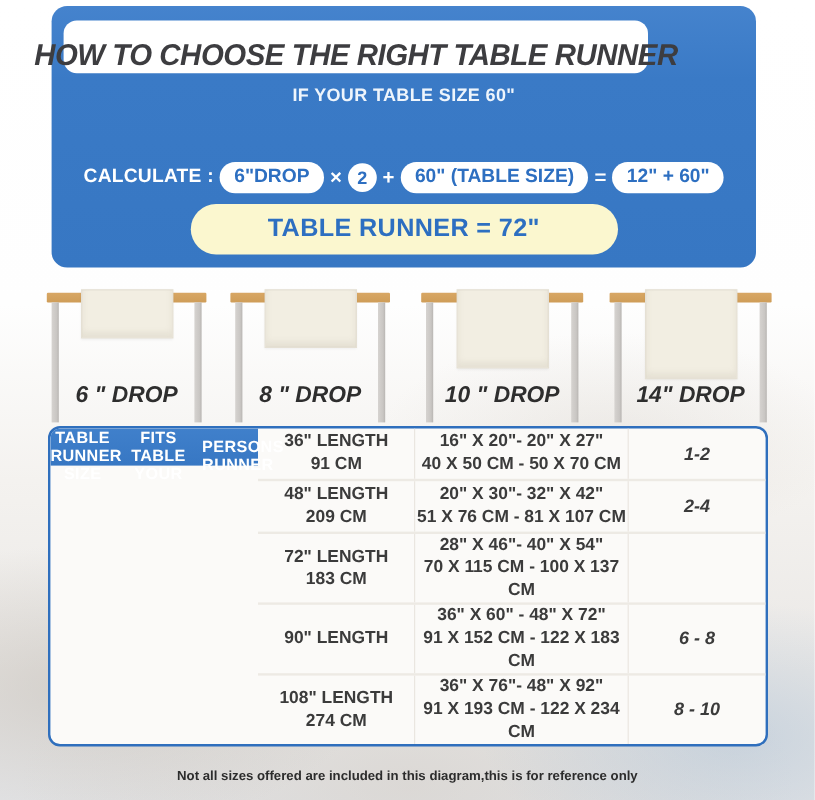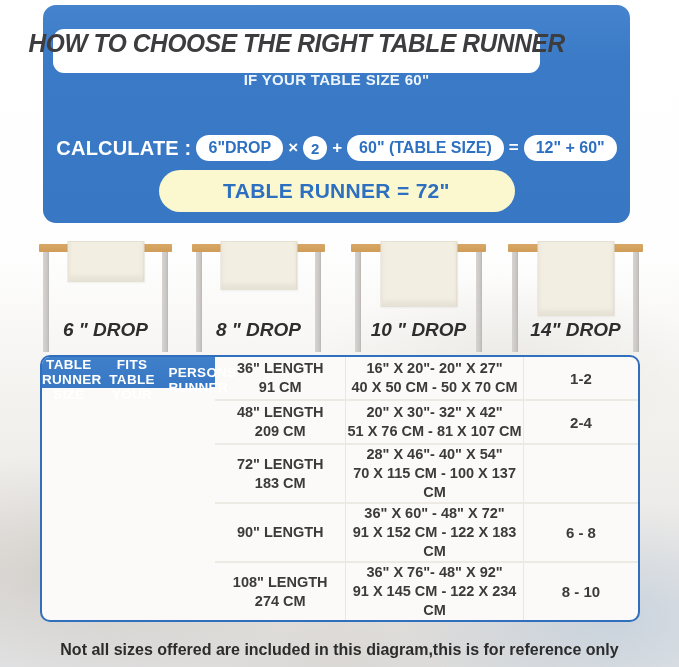--- a/index.html
+++ b/index.html
@@ -17,39 +17,39 @@
       radial-gradient(ellipse 260px 120px at 75% 55%, rgba(210,204,196,0.30), transparent 75%),
       linear-gradient(180deg,#ffffff 0%,#fefefe 38%,#f4f2ef 60%,#eae8e6 84%,#e3e4e6 100%);
   }
   
   .hero{
     position:absolute;left:43px;top:5px;width:587px;height:218px;
     background:linear-gradient(180deg,#4583cd 0%,#3a7ac6 28%,#3777c3 100%);
     border-radius:13px;
   }
   .title-bar{
-    position:absolute;left:10px;top:24px;width:487px;height:44px;
+    position:absolute;left:10px;top:12px;width:487px;height:44px;
     background:#ffffff;border-radius:11px;
-    display:flex;align-items:flex-start;justify-content:center;
+    display:flex;align-items:flex-end;justify-content:center;
   }
   .title-bar span{
     font-size:25px;font-weight:bold;font-style:italic;color:#3d3d40;
     letter-spacing:-0.4px;white-space:nowrap;transform:scaleX(0.98);
   }
   .sub{
     position:absolute;left:0;width:100%;text-align:center;
     color:#eef5fc;font-weight:bold;font-size:15px;letter-spacing:0.3px;white-space:nowrap;
   }
   .line1{top:66px;}
   .line2{top:89px;}
   .calc-row{
     position:absolute;left:0;top:130px;width:100%;
     display:flex;align-items:center;justify-content:center;gap:5px;white-space:nowrap;
   }
-  .calc-label{color:#ffffff;font-weight:bold;font-size:20px;letter-spacing:0.2px;}
+  .calc-label{color:#ffffff;font-weight:bold;font-size:16px;letter-spacing:0.2px;}
   .pill{
     background:#ffffff;color:#2d6fc1;font-weight:bold;font-size:16px;
     border-radius:14px;padding:3px 12px;line-height:20px;white-space:nowrap;
   }
   .op{color:#ffffff;font-weight:bold;font-size:17px;}
   .circle{
     background:#ffffff;color:#2d6fc1;font-weight:bold;font-size:15px;
     width:24px;height:24px;border-radius:50%;
     display:inline-flex;align-items:center;justify-content:center;
   }
@@ -104,25 +104,25 @@
   .size-row{
     flex:1;display:grid;grid-template-columns:31% 42% 27%;align-items:center;
   }
   .size-row + .size-row{border-top:2px solid #edeae4;}
   .cell{
     text-align:center;color:#3b3b3b;font-weight:bold;font-size:14.5px;line-height:19px;
     align-self:center;
   }
   .cell.c1,.cell.c2{border-right:1px solid #eae6e0;align-self:stretch;
     display:flex;flex-direction:column;justify-content:center;}
-  .persons{font-size:15px;}
+  .persons{font-size:15px;font-style:italic;}
   
   .foot-note{
     position:absolute;left:0;top:641px;width:100%;text-align:center;
-    color:#2c2c2c;font-weight:bold;font-size:16px;
+    color:#2c2c2c;font-weight:bold;font-size:11px;
   }
 </style>
 </head>
 <body>
 
 <div class="stage">
 
   <div class="hero">
     <div class="title-bar">
       <span>HOW TO CHOOSE THE RIGHT TABLE RUNNER</span>
@@ -226,21 +226,21 @@
         <div class="cell persons">6 - 8</div>
       </div>
 
       <div class="size-row">
         <div class="cell c1">
           <span>108" LENGTH</span>
           <span>274 CM</span>
         </div>
         <div class="cell c2">
           <span>36" X 76"- 48" X 92"</span>
-          <span>91 X 145 CM - 122 X 234 CM</span>
+          <span>91 X 193 CM - 122 X 234 CM</span>
         </div>
         <div class="cell persons">8 - 10</div>
       </div>
 
     </div>
   </div>
 
   <div class="foot-note">Not all sizes offered are included in this diagram,this is for reference only</div>
 
 </div>

